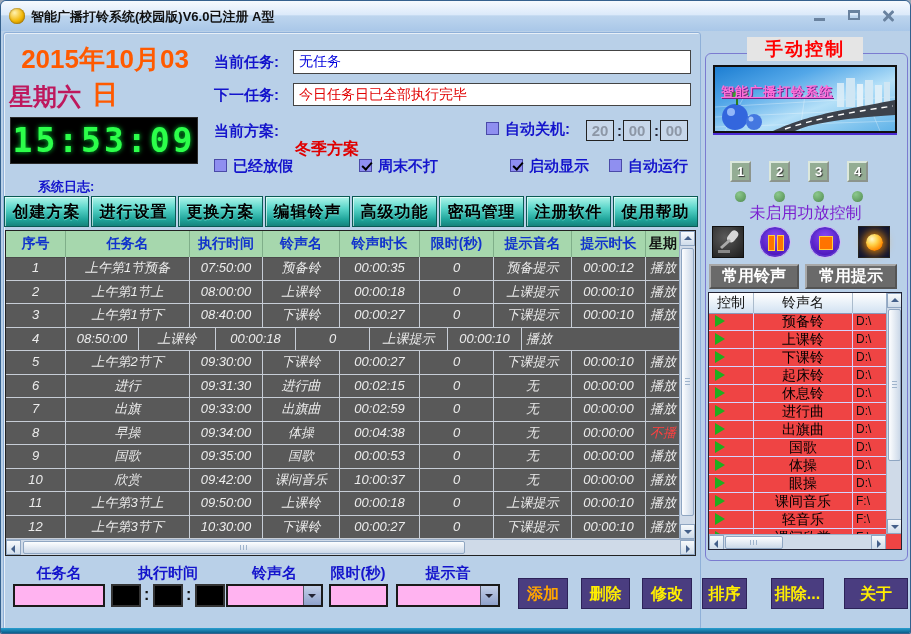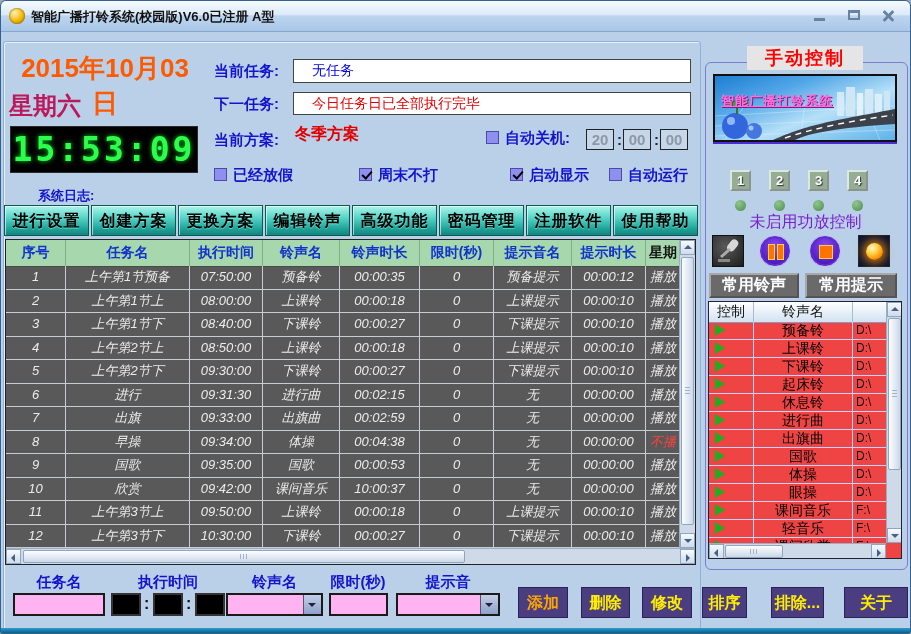--- a/index.html
+++ b/index.html
@@ -15,33 +15,33 @@
     box-shadow:inset 0 0 2px #6b4a00;}
   .titlebar .title{position:absolute;left:30px;top:7px;font-size:13px;font-weight:bold;color:#111;white-space:nowrap;}
   .win-controls{position:absolute;right:14px;top:8px;display:flex;gap:18px;}
   .wc{width:16px;height:13px;position:relative;cursor:pointer;}
   .wc-min::after{content:"";position:absolute;left:2px;bottom:1px;width:11px;height:3px;background:#69829f;}
   .wc-max::after{content:"";position:absolute;left:2px;top:1px;width:12px;height:10px;border:2px solid #69829f;border-top-width:3px;box-sizing:border-box;}
   .wc-close::before,.wc-close::after{content:"";position:absolute;left:7px;top:0;width:3px;height:14px;background:#69829f;border-radius:1px;}
   .wc-close::before{transform:rotate(45deg);}
   .wc-close::after{transform:rotate(-45deg);}
   
-  .client{position:absolute;top:30px;left:0;right:0;bottom:0;background:#b9d0e8;margin-top:9px;}
+  .client{position:absolute;top:30px;left:0;right:0;bottom:0;background:#b9d0e8;}
   .left-frame{position:absolute;left:2px;top:1px;width:696px;height:596px;border:1px solid #8fb0d8;
     border-radius:3px;box-shadow:inset 1px 1px 0 rgba(255,255,255,.65);pointer-events:none;}
   .bottom-strip{position:absolute;left:0;right:0;bottom:0;height:5px;background:linear-gradient(#2a9fd0,#0b5f8a);}
   
   .date{position:absolute;left:8px;top:11px;width:192px;text-align:center;font-size:26px;font-weight:bold;color:#ff5a00;}
   .weekday{position:absolute;left:8px;top:50px;width:192px;text-align:left;font-size:24px;font-weight:bold;color:#be185d;}
   .clock{position:absolute;left:9px;top:86px;width:186px;height:45px;background:#000;border:1px solid #2a2a2a;
     color:#2cff4a;font-family:"DejaVu Sans Mono",monospace;font-weight:bold;font-size:33px;text-align:center;
     line-height:45px;letter-spacing:3px;text-shadow:0 0 5px rgba(0,255,60,.8);}
   .blue-label{position:absolute;font-size:15px;font-weight:bold;color:#1414cc;white-space:nowrap;}
   .field-white{position:absolute;background:#fff;border:1px solid #444;font-size:14px;line-height:21px;
-    padding:0 18px;overflow:hidden;white-space:nowrap;box-sizing:border-box;}
+    padding:0 5px;overflow:hidden;white-space:nowrap;box-sizing:border-box;}
   #curtask{left:292px;top:19px;width:398px;height:24px;color:#0000dd;}
   #nexttask{left:292px;top:52px;width:398px;height:23px;color:#e00000;}
   .scheme-val{position:absolute;font-size:16px;font-weight:bold;color:#e00000;}
   .timebox{position:absolute;width:28px;height:21px;background:#c7d7ea;border:1px solid #222;color:#8d97a6;
     font-weight:bold;font-size:15px;text-align:center;line-height:20px;box-sizing:border-box;}
   .tcolon{position:absolute;font-weight:bold;color:#223;font-size:15px;}
   .checkbox{position:absolute;left:0;top:2px;width:13px;height:13px;background:#8f8ff0;border:1px solid #4a4aa8;box-sizing:border-box;cursor:pointer;}
   .checkbox.checked::after{content:"";position:absolute;left:2px;top:2px;width:8px;height:4px;
     border-left:2px solid #000;border-bottom:2px solid #000;transform:rotate(-48deg);}
   .cbwrap{position:absolute;top:0;height:18px;}
@@ -169,43 +169,43 @@
     <div class="date">2015年10月03日</div>
     <div class="weekday">星期六</div>
     <div class="clock">15:53:09</div>
 
     <span class="blue-label" style="left:213px;top:22px;">当前任务:</span>
     <div class="field-white" id="curtask">无任务</div>
     <span class="blue-label" style="left:213px;top:55px;">下一任务:</span>
     <div class="field-white" id="nexttask">今日任务日已全部执行完毕</div>
 
     <span class="blue-label" style="left:213px;top:91px;">当前方案:</span>
-    <span class="scheme-val" style="left:294px;top:84px;">冬季方案</span>
+    <span class="scheme-val" style="left:294px;top:108px;">冬季方案</span>
     <span class="cbwrap" style="left:485px;top:89px;">
       <span class="checkbox"></span>
       <span class="cblabel">自动关机:</span>
     </span>
     <span class="timebox" style="left:585px;top:89px;">20</span>
     <span class="tcolon" style="left:616px;top:91px;">:</span>
     <span class="timebox" style="left:622px;top:89px;">00</span>
     <span class="tcolon" style="left:653px;top:91px;">:</span>
     <span class="timebox" style="left:659px;top:89px;">00</span>
 
     <div id="option-row">
         <span class="cbwrap" style="left: 213px;"><span class="checkbox"></span><span class="cblabel">已经放假</span></span>
         <span class="cbwrap" style="left: 358px;"><span class="checkbox checked"></span><span class="cblabel">周末不打</span></span>
         <span class="cbwrap" style="left: 509px;"><span class="checkbox checked"></span><span class="cblabel">启动显示</span></span>
         <span class="cbwrap" style="left: 608px;"><span class="checkbox"></span><span class="cblabel">自动运行</span></span>
       </div>
 
     <span class="blue-label" id="syslog">系统日志:</span>
 
     <div id="menu-bar">
+        <div class="menu-btn">创建方案</div>
         <div class="menu-btn">进行设置</div>
-        <div class="menu-btn">创建方案</div>
         <div class="menu-btn">更换方案</div>
         <div class="menu-btn">编辑铃声</div>
         <div class="menu-btn">高级功能</div>
         <div class="menu-btn">密码管理</div>
         <div class="menu-btn">注册软件</div>
         <div class="menu-btn">使用帮助</div>
       </div>
 
     <div class="table">
       <div id="thead">
@@ -248,21 +248,20 @@
             <div class="td c2">08:40:00</div>
             <div class="td c3">下课铃</div>
             <div class="td c4">00:00:27</div>
             <div class="td c5">0</div>
             <div class="td c6">下课提示</div>
             <div class="td c7">00:00:10</div>
             <div class="td c8">播放</div>
           </div>
           <div class="trow">
             <div class="td c0">4</div>
-            <div class="td c1">上午第2节上</div>
             <div class="td c2">08:50:00</div>
             <div class="td c3">上课铃</div>
             <div class="td c4">00:00:18</div>
             <div class="td c5">0</div>
             <div class="td c6">上课提示</div>
             <div class="td c7">00:00:10</div>
             <div class="td c8">播放</div>
           </div>
           <div class="trow">
             <div class="td c0">5</div>

